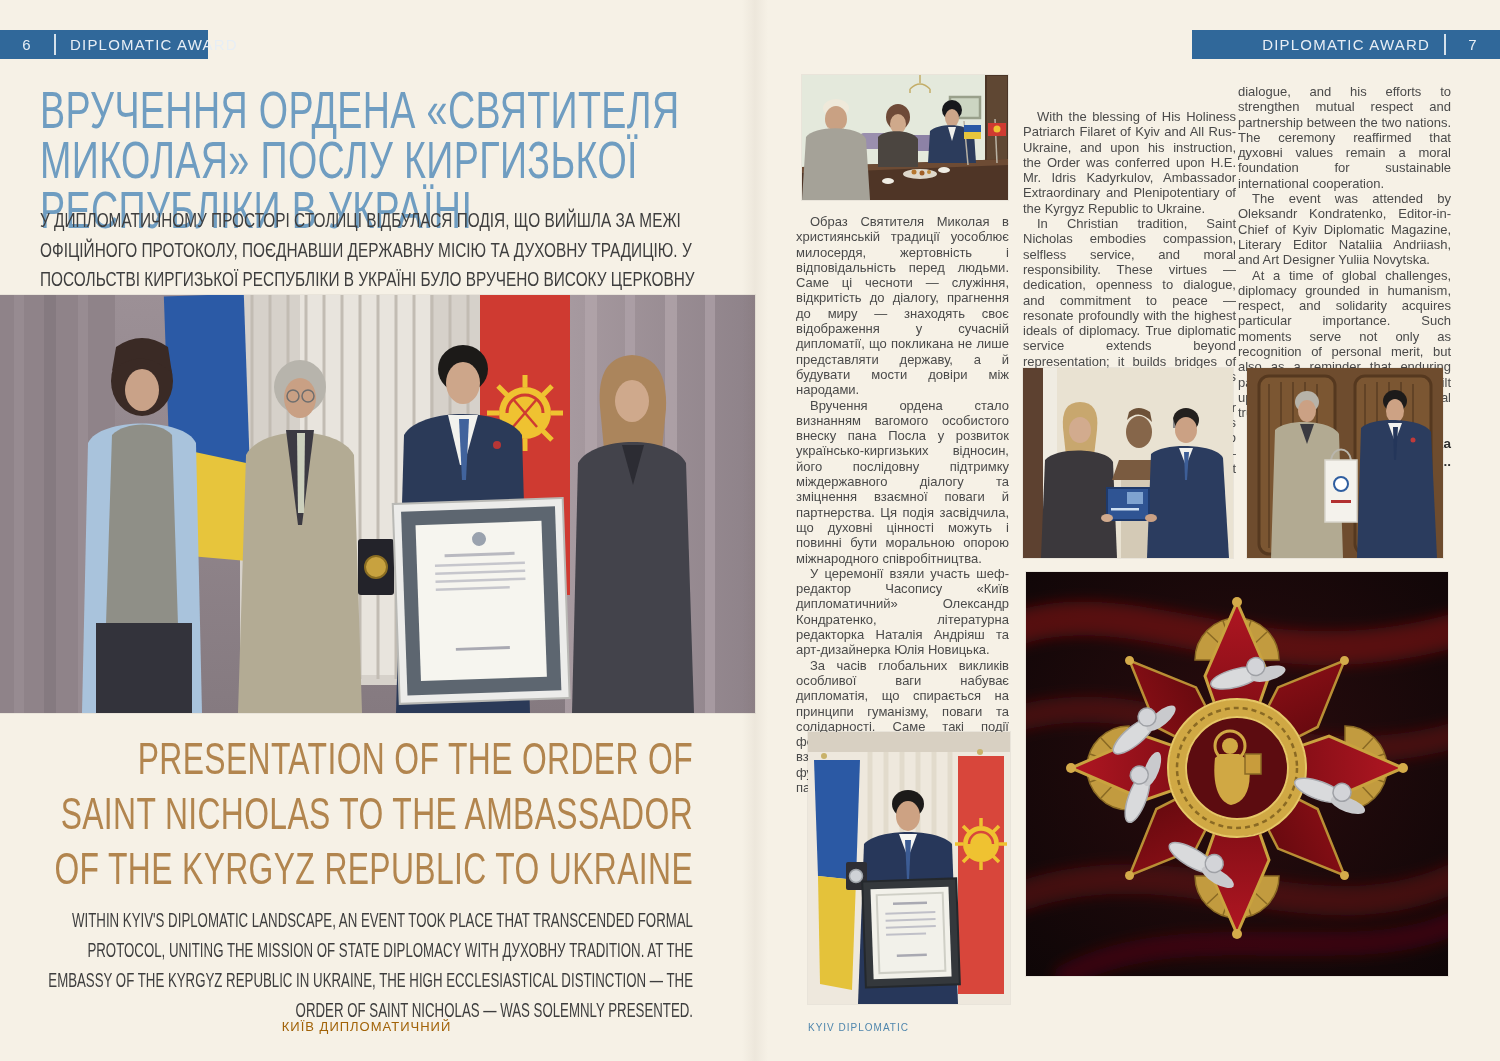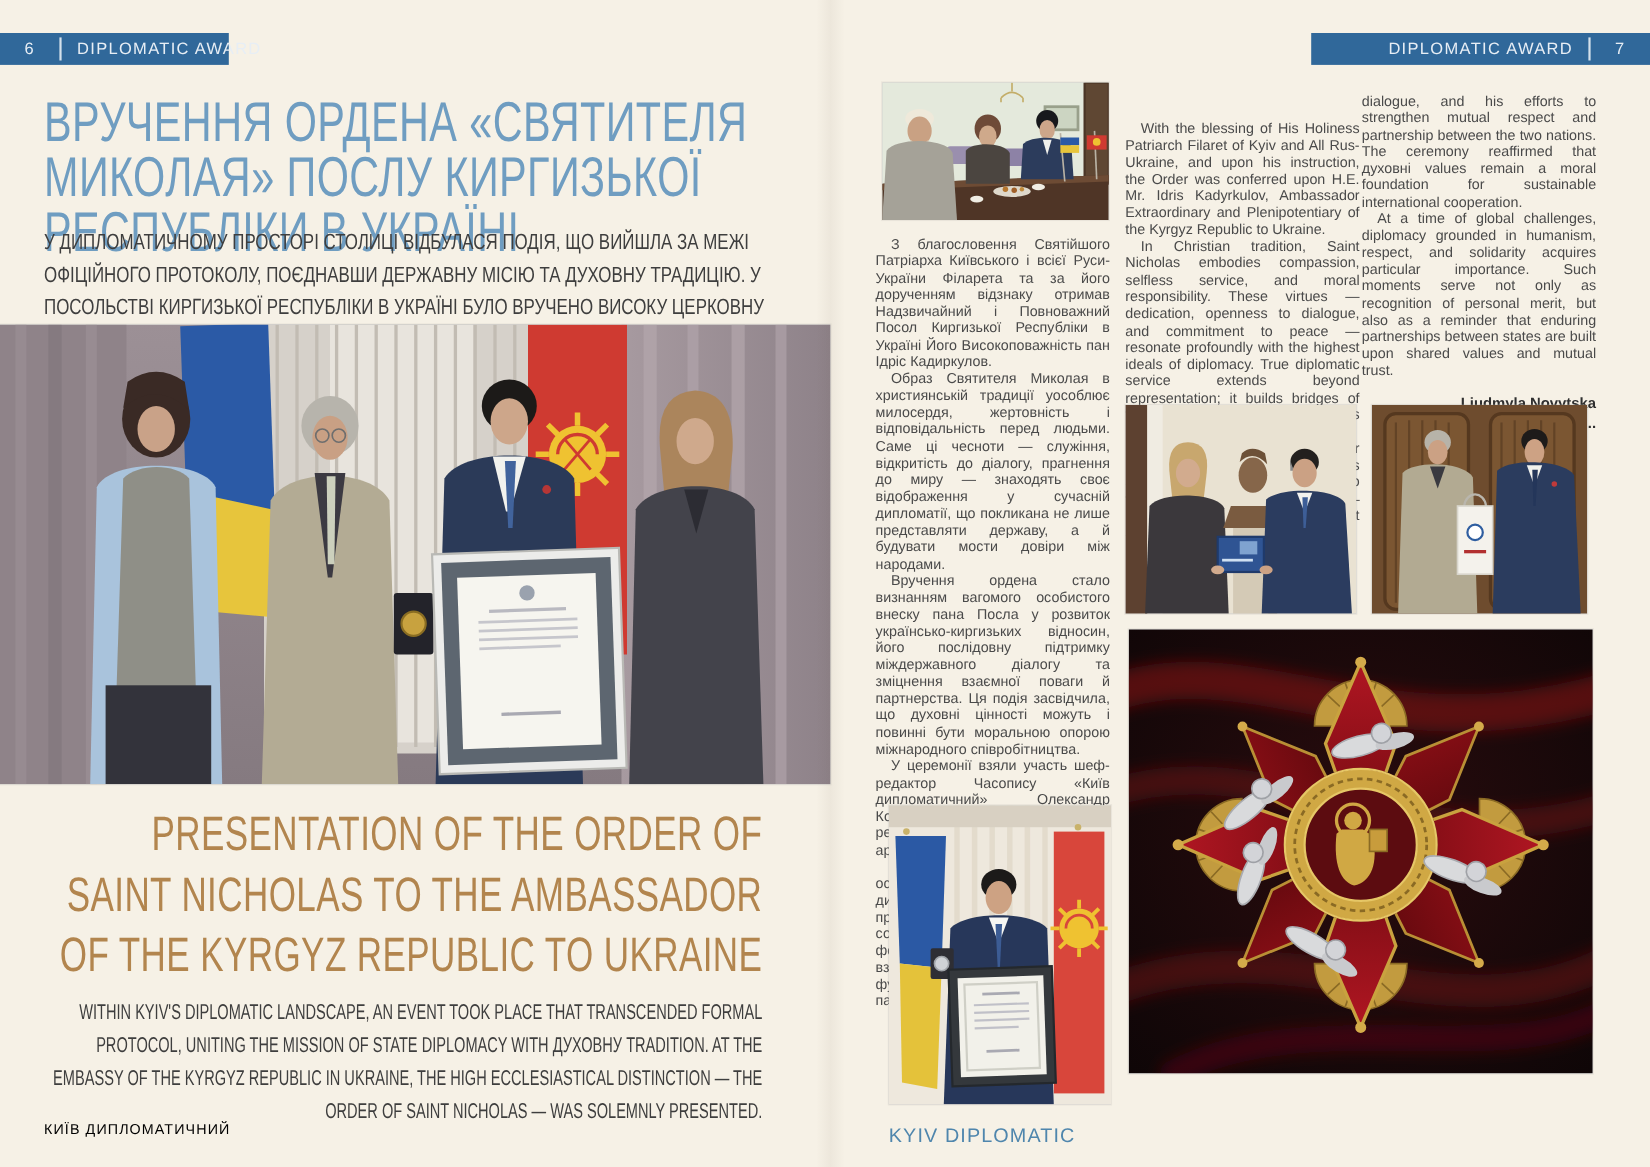--- a/index.html
+++ b/index.html
@@ -32,23 +32,23 @@
 
   .uk-lede { left:40px; top:206px; width:655px; color:#3e3e3e; font-size:20px; line-height:29.5px; }
   .uk-lede .in { width:852px; transform:scaleX(.769); }
 
   .en-title { left:40px; top:731px; width:653px; color:#b2854e; font-size:44px; line-height:55px; letter-spacing:.5px; }
   .en-title .in { width:902px; transform:scaleX(.724); }
 
   .en-lede { left:40px; top:905px; width:653px; color:#3e3e3e; font-size:19.5px; line-height:30px; }
   .en-lede .in { width:960px; transform:scaleX(.68); }
 
-  .brand-uk { position:absolute; left:40px; top:1019px; width:653px; text-align:left;
-    color:#000000; font-size:13px; letter-spacing:1px; }
-  .brand-mid { position:absolute; left:808px; top:1022px; color:#4f86ad; font-size:18px; letter-spacing:1px; }
+  .brand-uk { position:absolute; left:40px; top:1019px; width:653px; text-align:center;
+    color:#a16207; font-size:13px; letter-spacing:1px; }
+  .brand-mid { position:absolute; left:808px; top:1022px; color:#4f86ad; font-size:10px; letter-spacing:1px; }
 
   
   .col { position:absolute; width:213px; font-size:13px; line-height:15.3px;
     color:#4a4a4a; text-align:justify; }
   .col p { text-indent:14px; }
   .col p.cont { text-indent:0; }
   .byline { margin-top:14px; font-weight:bold; text-align:right; color:#2f2f2f;
     font-size:13.5px; line-height:18px; }
   .uk-col  { left:796px;  top:214px; }
   .en-col1 { left:1023px; top:84px;margin-top:25px; }
@@ -255,21 +255,20 @@
         <line x1="193" y1="44" x2="195" y2="88" stroke="#b9b2a4" stroke-width="1.5"></line>
         <rect x="186" y="48" width="18" height="13" fill="#cf3a31"></rect>
         <circle cx="195" cy="54" r="3.5" fill="#efc231"></circle>
       </g>
       <ellipse cx="86" cy="106" rx="6" ry="3" fill="#f0ede4"></ellipse>
         <ellipse cx="142" cy="95" rx="6" ry="3" fill="#f0ede4"></ellipse>
     </svg>
   </div>
 
   <div class="col uk-col">
-    <p>З благословення Святійшого Патріарха Київського і всієї Руси-України Філарета та за його дорученням відзнаку отримав Надзвичайний і Повноважний Посол Киргизької Республіки в Україні Його Високоповажність пан Ідріс Кадиркулов.</p>
     <p>Образ Святителя Миколая в християнській традиції уособлює милосердя, жертовність і відповідальність перед людьми. Саме ці чесноти — служіння, відкритість до діалогу, прагнення до миру — знаходять своє відображення у сучасній дипломатії, що покликана не лише представляти державу, а й будувати мости довіри між народами.</p>
     <p>Вручення ордена стало визнанням вагомого особистого внеску пана Посла у розвиток українсько-киргизьких відносин, його послідовну підтримку міждержавного діалогу та зміцнення взаємної поваги й партнерства. Ця подія засвідчила, що духовні цінності можуть і повинні бути моральною опорою міжнародного співробітництва.</p>
     <p>У церемонії взяли участь шеф-редактор Часопису «Київ дипломатичний» Олександр Кондратенко, літературна редакторка Наталія Андріяш та арт-дизайнерка Юлія Новицька.</p>
     <p>За часів глобальних викликів особливої ваги набуває дипломатія, що спирається на принципи гуманізму, поваги та солідарності. Саме такі події формують атмосферу довіри та взаєморозуміння, яка є фундаментом стійкого партнерства між державами.</p>
     <div class="byline">
       <div>Людмила Новицька</div>
       <div>Світлини....</div>
     </div>
   </div>
 
@@ -333,20 +332,21 @@
 
   <div class="brand-mid">KYIV DIPLOMATIC</div>
 
   <div class="col en-col1">
     <p>With the blessing of His Holiness Patriarch Filaret of Kyiv and All Rus-Ukraine, and upon his instruction, the Order was conferred upon H.E. Mr. Idris Kadyrkulov, Ambassador Extraordinary and Plenipotentiary of the Kyrgyz Republic to Ukraine.</p>
     <p>In Christian tradition, Saint Nicholas embodies compassion, selfless service, and moral responsibility. These virtues — dedication, openness to dialogue, and commitment to peace — resonate profoundly with the highest ideals of diplomacy. True diplomatic service extends beyond representation; it builds bridges of trust between nations and fosters understanding across cultures.</p>
     <p>The presentation of the Order recognized the Ambassador's significant personal contribution to the development of Ukrainian–Kyrgyz relations, his consistent support for interstate</p>
   </div>
   <div class="col en-col2">
     <p class="cont">dialogue, and his efforts to strengthen mutual respect and partnership between the two nations. The ceremony reaffirmed that духовні values remain a moral foundation for sustainable international cooperation.</p>
+    <p>The event was attended by Oleksandr Kondratenko, Editor-in-Chief of Kyiv Diplomatic Magazine, Literary Editor Nataliia Andriiash, and Art Designer Yuliia Novytska.</p>
     <p>At a time of global challenges, diplomacy grounded in humanism, respect, and solidarity acquires particular importance. Such moments serve not only as recognition of personal merit, but also as a reminder that enduring partnerships between states are built upon shared values and mutual trust.</p>
     <div class="byline">
       <div>Liudmyla Novytska</div>
       <div>Photo...</div>
     </div>
   </div>
 
   <div class="photo ph-bust">
     <svg viewBox="0 0 210 190" preserveAspectRatio="none">
       <rect width="210" height="190" fill="#e9e2d2"></rect>

